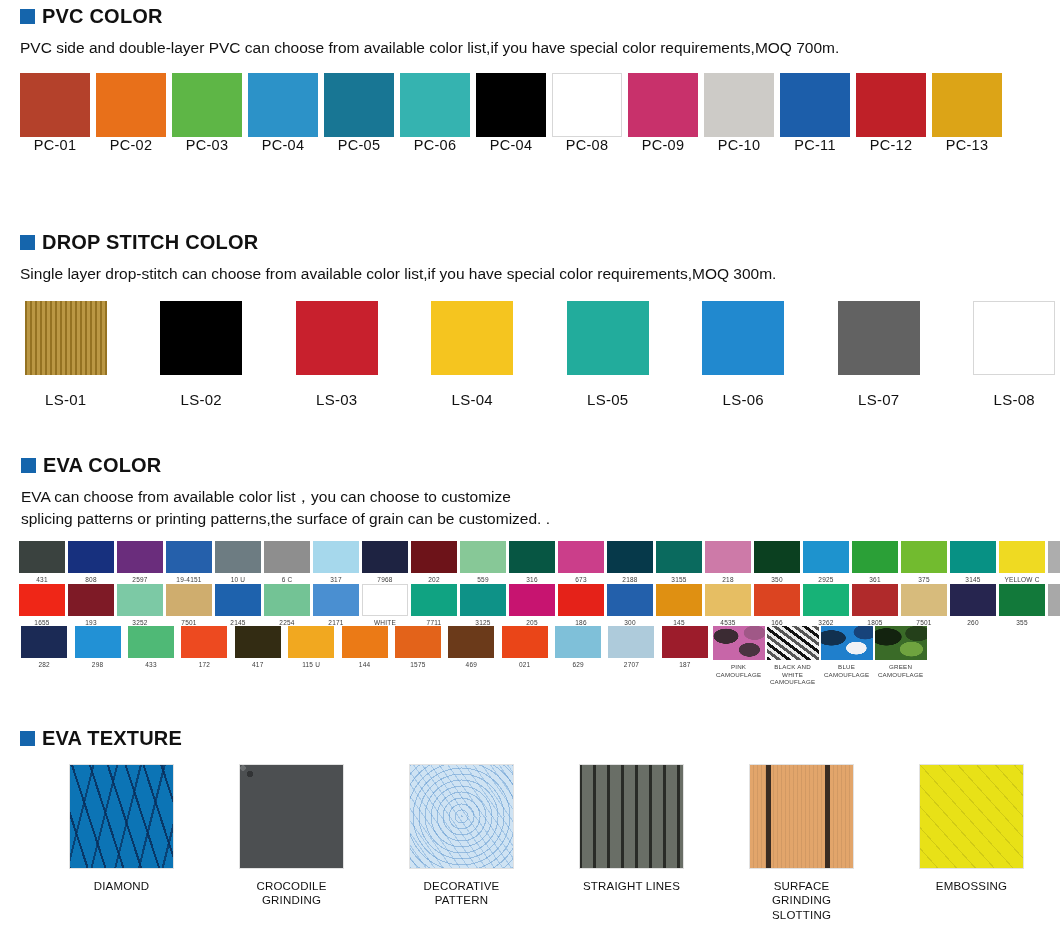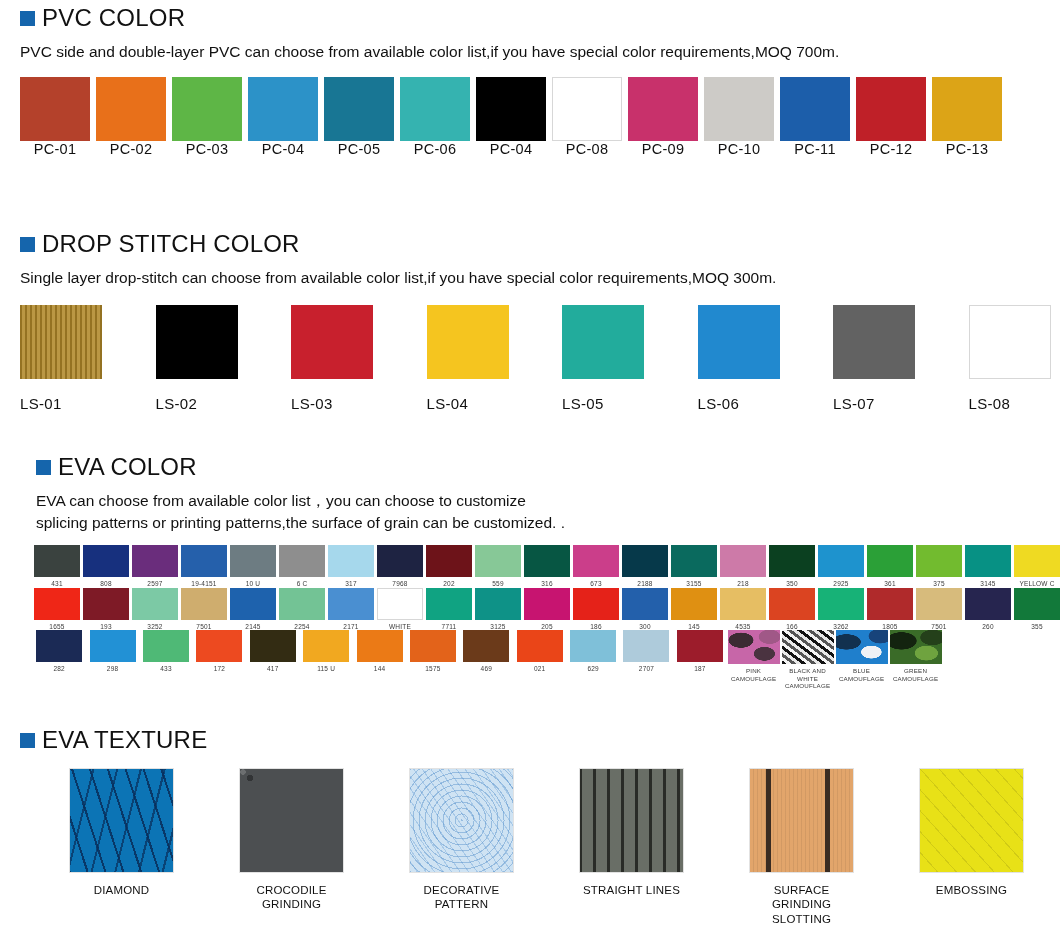--- a/index.html
+++ b/index.html
@@ -8,31 +8,31 @@
     background:#ffffff;
     font-family:"Liberation Sans","DejaVu Sans",sans-serif;
     color:#1a1a1a;
     overflow:hidden;
   }
   .page{position:relative;width:1060px;height:943px;}
 
   
   .sec-head{display:flex;align-items:center;gap:7px;padding-left:20px;}
   .sec-bullet{width:15px;height:15px;background:#1565ac;flex:0 0 auto;display:block;}
-  .sec-title{font-size:24px;font-weight:400;letter-spacing:.2px;color:#111;line-height:1;}
+  .sec-title{font-size:20px;font-weight:700;letter-spacing:.2px;color:#111;line-height:1;}
   .sec-desc{padding-left:20px;font-size:15.5px;color:#111;line-height:1.45;margin-top:11px;}
 
   
   .pvc-row{display:flex;padding-left:20px;margin-top:14px;gap:6px;}
   .pvc-cell{width:70px;display:flex;flex-direction:column;align-items:center;}
   .pvc-chip{width:70px;height:64px;display:block;}
   .pvc-label{font-size:14.5px;color:#111;letter-spacing:.3px;}
 
   .ls-row{display:flex;padding-left:20px;margin-top:16px;gap:44px;}
-  .ls-cell{width:97px;display:flex;flex-direction:column;}
+  .ls-cell{width:97px;display:flex;flex-direction:column;align-items:center;}
   .ls-chip{width:82px;height:74px;display:block;}
   .ls-label{font-size:15px;color:#111;margin-top:16px;letter-spacing:.3px;}
 
   .bordered{box-shadow:inset 0 0 0 1px #d7d7d7;}
 
   
   .eva-grid{padding-left:18px;margin-top:10px;}
   .eva-row{display:flex;align-items:flex-start;}
   .eva-cell{display:flex;flex-direction:column;align-items:center;width:51px;margin-right:3px;}
   .eva-chip{width:46px;height:32px;display:block;}
@@ -43,21 +43,21 @@
   .eva-cell.wide .eva-chip{width:52px;height:34px;}
 
   
   .tex-row{display:flex;padding-left:22px;margin-top:16px;gap:18px;}
   .tex-cell{display:flex;flex-direction:column;align-items:center;width:105px;padding-left:47px;}
   .tex-chip{width:105px;height:105px;display:block;box-shadow:inset 0 0 0 1px #e2e2e2;}
   .tex-label{font-size:11.5px;color:#111;margin-top:10px;text-align:center;line-height:1.25;letter-spacing:.2px;}
 
   .s1{position:absolute;left:0;top:6px;width:1060px;}
   .s2{position:absolute;left:0;top:232px;width:1060px;}
-  .s3{position:absolute;left:16px;top:455px;width:928px;}
+  .s3{position:absolute;left:1px;top:455px;width:928px;}
   .s4{position:absolute;left:0;top:728px;width:1060px;}
 </style>
 </head>
 <body>
 
 <div class="page">
 
   <div class="s1">
     <div class="sec-head">
       <span class="sec-bullet"></span>

